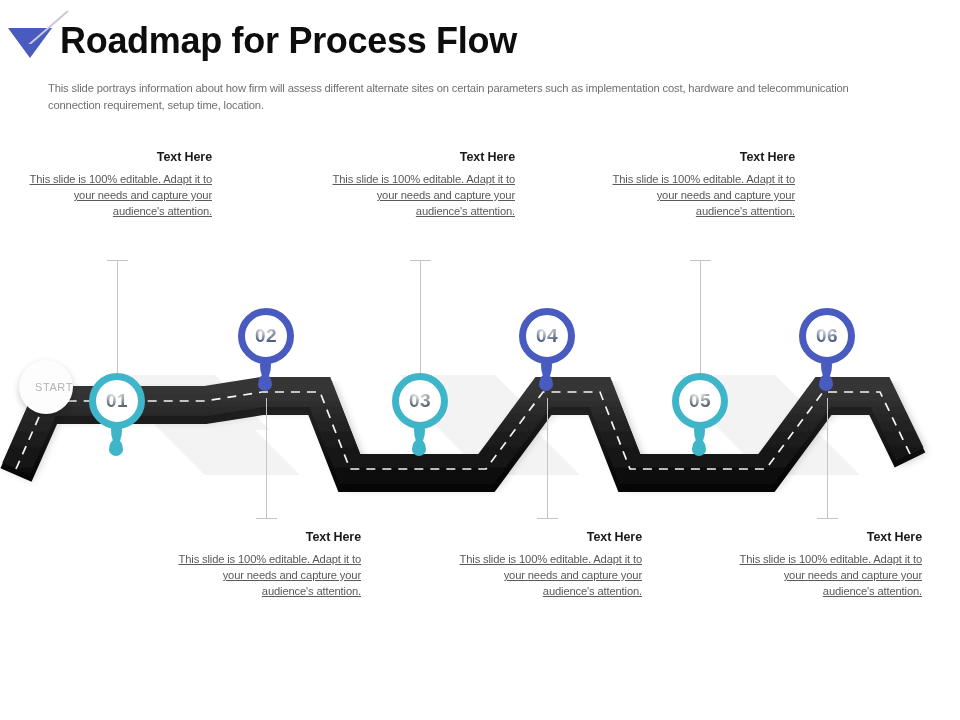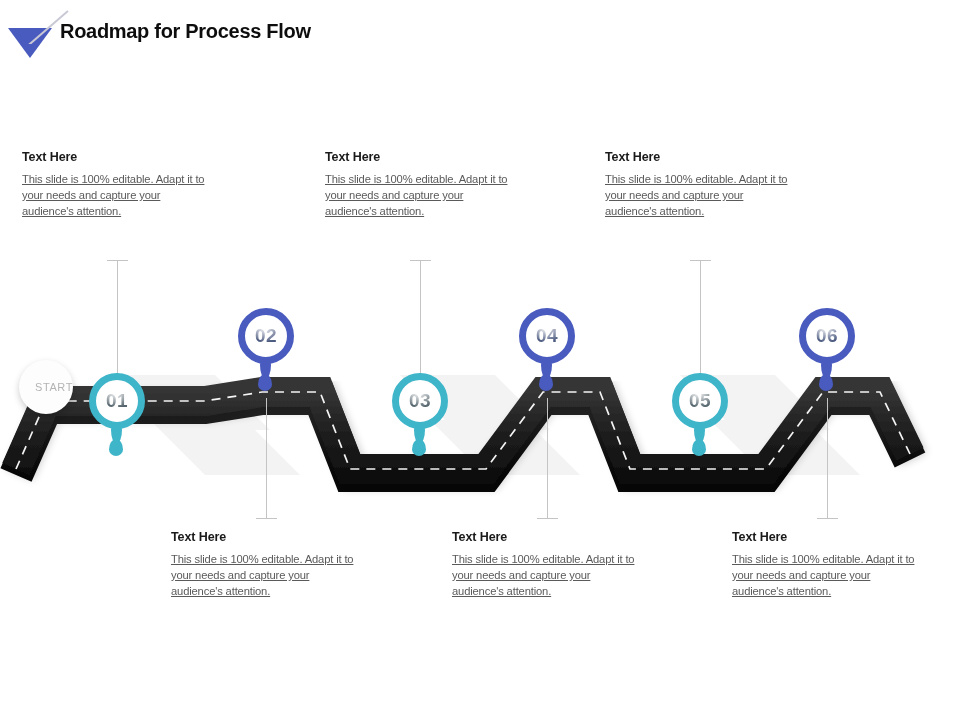--- a/index.html
+++ b/index.html
@@ -56,21 +56,21 @@
     width: 58px;
     height: 1.5px;
     background: #c9c9d6;
     transform: rotate(-41deg);
     transform-origin: left center;
   }
   #page-title {
     position: absolute;
     left: 60px;
     top: 20px;
-    font-size: 20px;
+    font-size: 36px;
     font-weight: bold;
     color: #0d0d0d;
     letter-spacing: -0.3px;
     white-space: nowrap;
   }
   #page-subtitle {
     position: absolute;
     left: 48px;
     top: 80px;
     width: 830px;
@@ -189,21 +189,21 @@
     position: absolute;
     width: 21px;
     height: 1px;
     background: #c4c4c4;
   }
 
   
   .textblock {
     position: absolute;
     width: 190px;
-    text-align: left;
+    text-align: right;
   }
   .textblock .tb-title {
     font-size: 12.5px;
     font-weight: bold;
     color: #1a1a1a;
     margin-bottom: 7px;
     letter-spacing: -0.1px;
   }
   .textblock .tb-body {
     font-size: 11.2px;
@@ -215,20 +215,21 @@
 </style>
 </head>
 <body>
 
 <div id="slide">
 
   <div id="header">
     <div id="logo-mark"></div>
     <div id="logo-slash"></div>
     <div id="page-title">Roadmap for Process Flow</div>
+    <div id="page-subtitle">This slide portrays information about how firm will assess different alternate sites on certain parameters such as implementation cost, hardware and telecommunication connection requirement,  setup time,  location.</div>
   </div>
 
   <div id="roadmap-stage">
 
     <svg id="road-svg" viewBox="0 0 960 560">
       <defs>
         <linearGradient id="roadTop" x1="0" y1="0" x2="0" y2="1">
           <stop offset="0%" stop-color="#343434"></stop>
           <stop offset="55%" stop-color="#1e1e1e"></stop>
           <stop offset="100%" stop-color="#111111"></stop>

